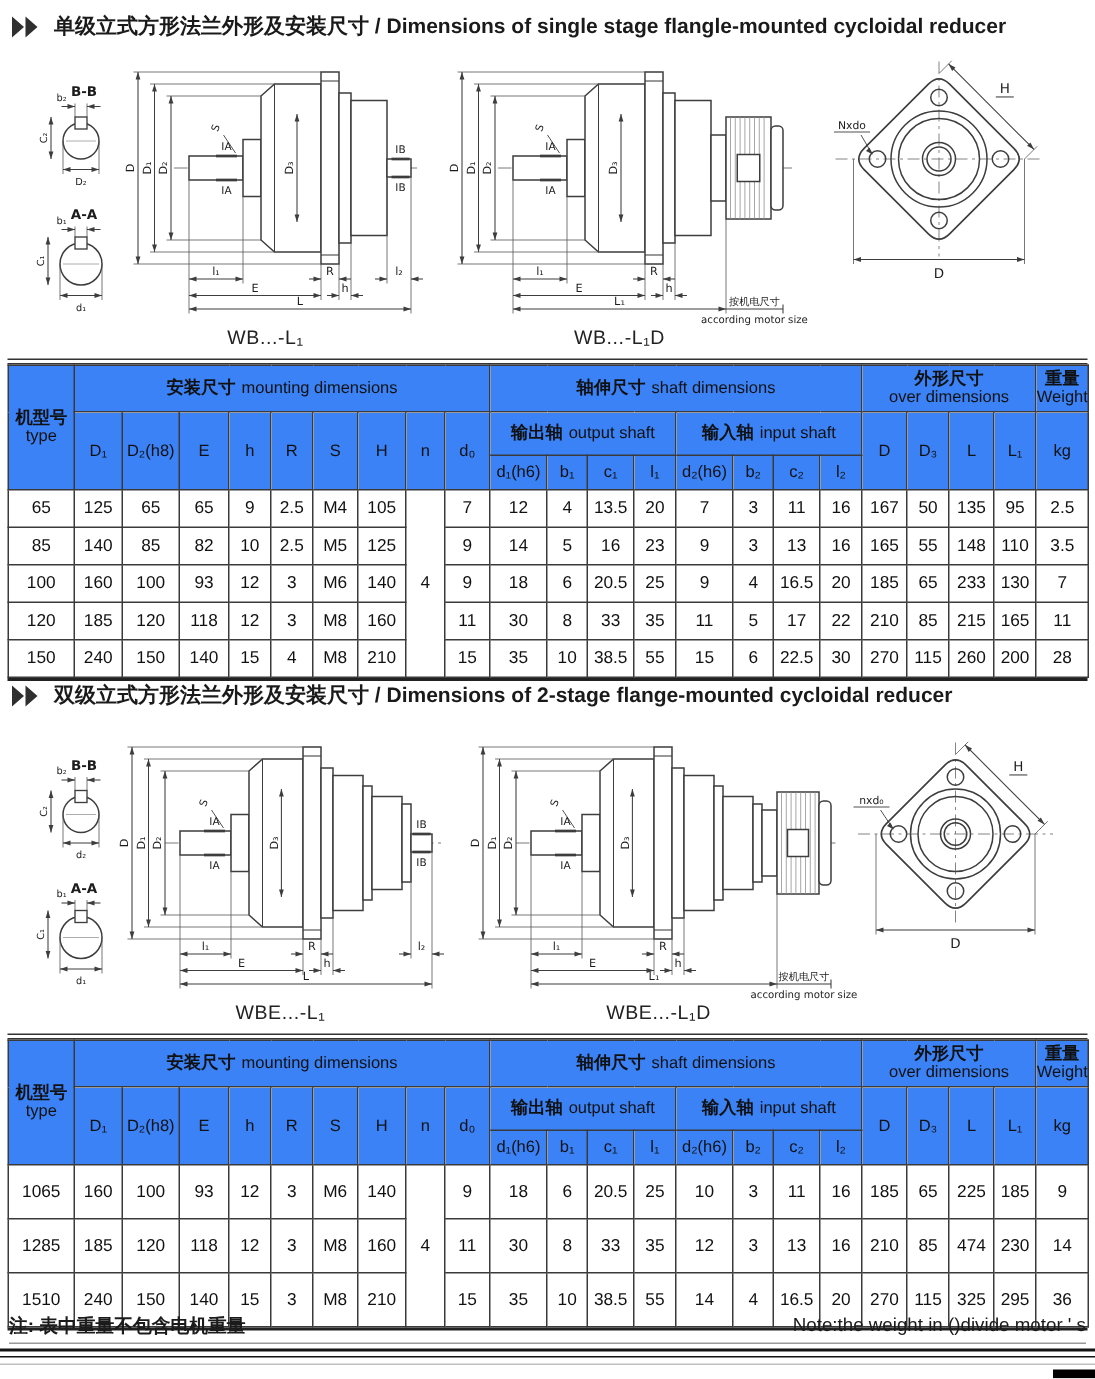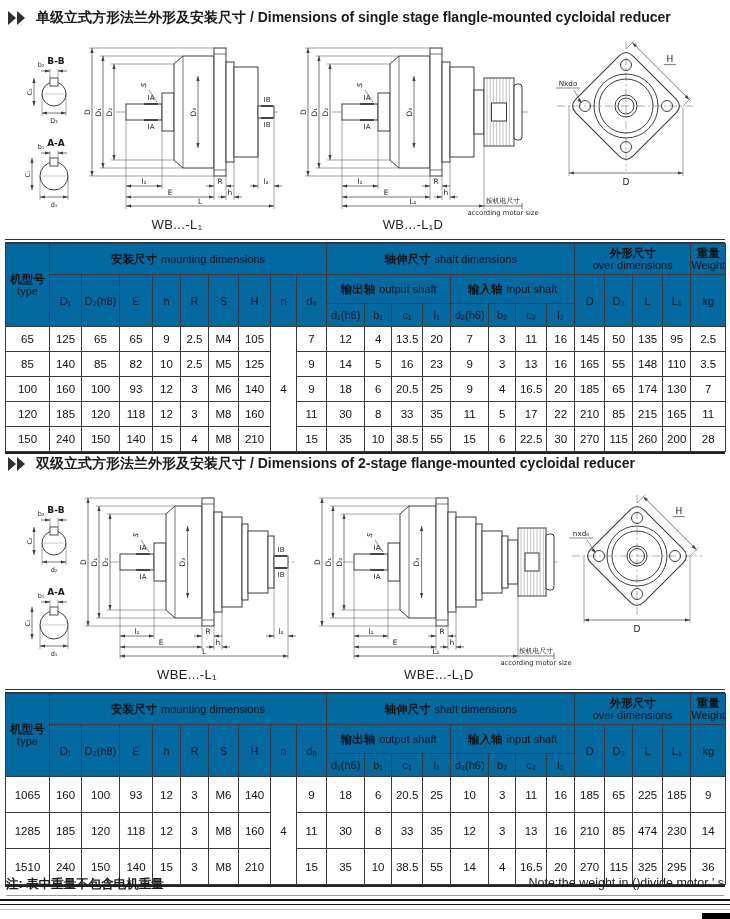--- a/index.html
+++ b/index.html
@@ -4,21 +4,21 @@
 <style>
   html,body{margin:0;padding:0;background:#fff;}
   .page{position:relative;width:730px;height:919px;background:#fff;overflow:hidden;
         font-family:"Liberation Sans","DejaVu Sans",sans-serif;color:#1b1b1b;}
   .sec-title{position:absolute;display:flex;align-items:center;gap:9px;font-size:14px;
         font-weight:600;color:#1a1a1a;white-space:nowrap;}
   .figcap{position:absolute;text-align:center;font-size:13px;color:#222;letter-spacing:.4px;}
   .twrap{position:absolute;border-top:4px double #333;border-bottom:2px solid #222;}
   table{border-collapse:collapse;table-layout:fixed;width:720px;font-size:11.5px;color:#111;}
   th,td{border:1px solid #3a3a3a;text-align:center;vertical-align:middle;padding:0;font-weight:normal;overflow:hidden;}
-  thead th{background:#0369a1;font-size:11px;line-height:12px;}
+  thead th{background:#3b82f6;font-size:11px;line-height:12px;}
   thead .zh{font-weight:bold;font-size:11.5px;}
   thead .en{font-size:11px;}
   thead .stack span{display:block;}
   thead .inline .en{margin-left:4px;}
   tr.r1 th{height:30px;}
   tr.r2 th{height:28px;}
   tr.r3 th{height:22px;}
   #t1 tbody td{height:24px;}
   #t2 tbody td{height:35px;}
   tbody td{background:#fff;}
@@ -370,21 +370,21 @@
             <td rowspan="5">4</td>
             <td>7</td>
             <td>12</td>
             <td>4</td>
             <td>13.5</td>
             <td>20</td>
             <td>7</td>
             <td>3</td>
             <td>11</td>
             <td>16</td>
-            <td>145</td>
+            <td>167</td>
             <td>50</td>
             <td>135</td>
             <td>95</td>
             <td>2.5</td>
           </tr>
           <tr>
             <td>85</td>
             <td>140</td>
             <td>85</td>
             <td>82</td>
@@ -420,21 +420,21 @@
             <td>18</td>
             <td>6</td>
             <td>20.5</td>
             <td>25</td>
             <td>9</td>
             <td>4</td>
             <td>16.5</td>
             <td>20</td>
             <td>185</td>
             <td>65</td>
-            <td>174</td>
+            <td>233</td>
             <td>130</td>
             <td>7</td>
           </tr>
           <tr>
             <td>120</td>
             <td>185</td>
             <td>120</td>
             <td>118</td>
             <td>12</td>
             <td>3</td>

